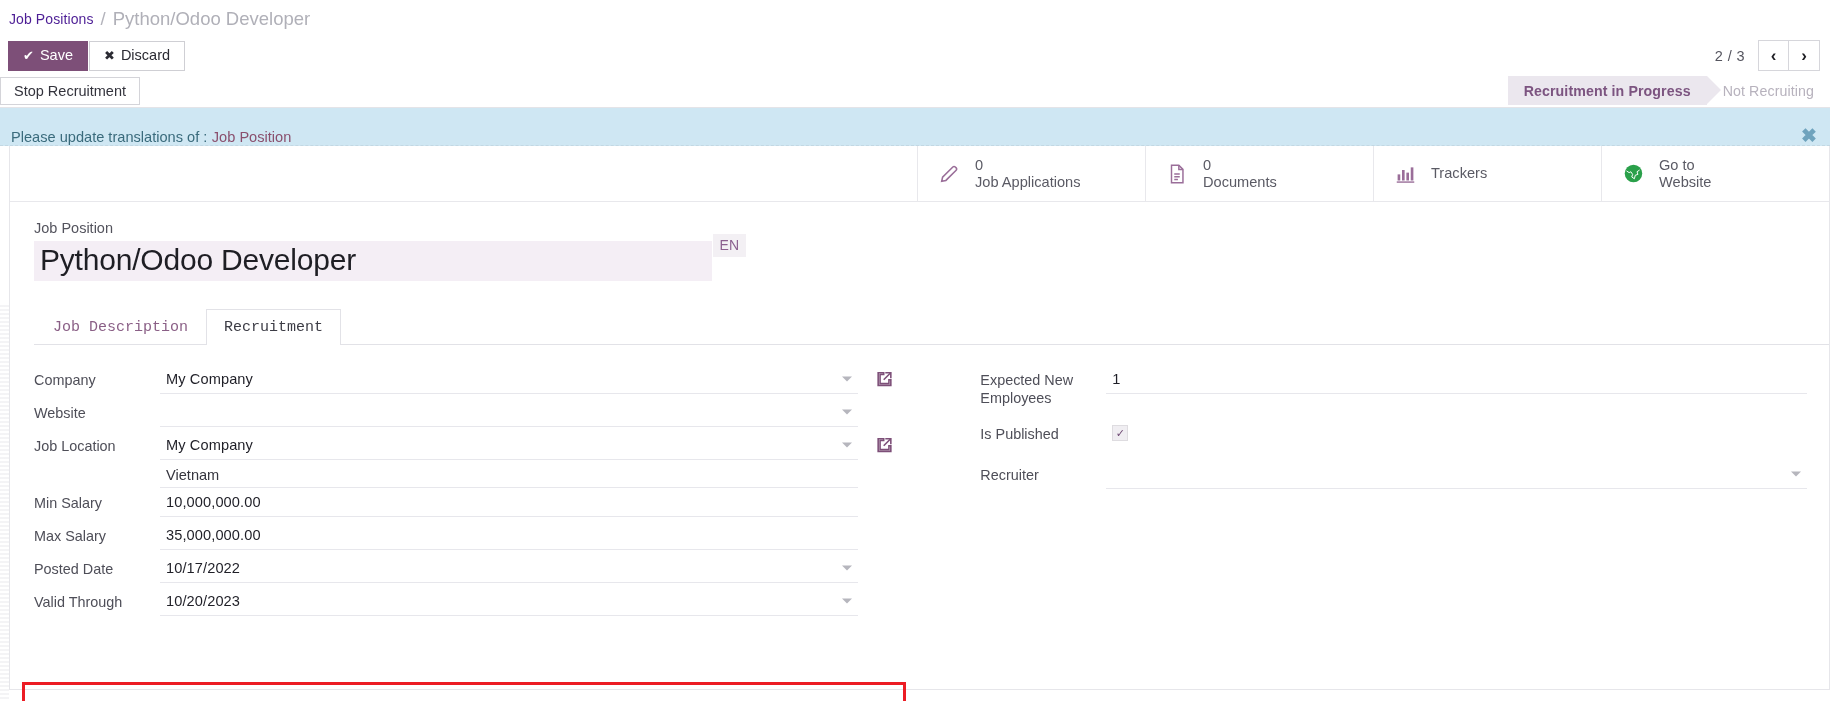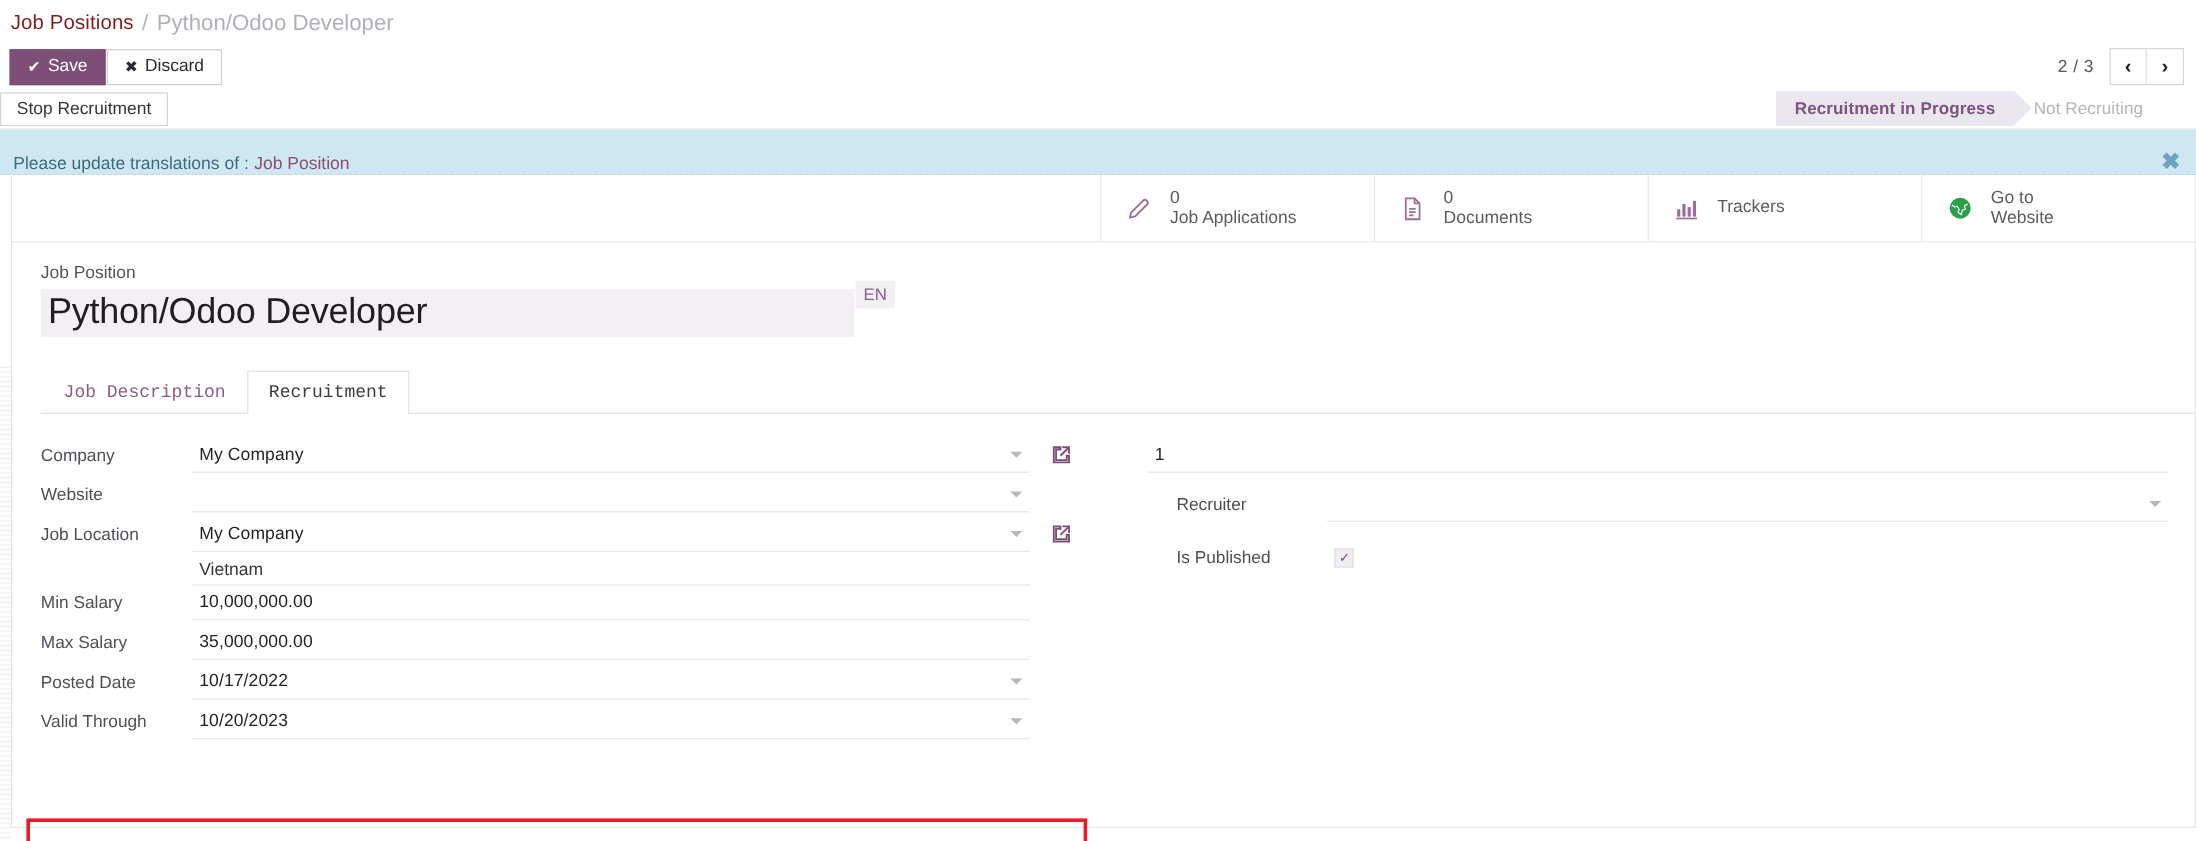--- a/index.html
+++ b/index.html
@@ -19,22 +19,22 @@
 
   
   .breadcrumb-row {
     height: 37px;
     display: flex;
     align-items: center;
     padding-left: 9px;
     background: #ffffff;
   }
   .bc-link {
-    font-size: 17px;
-    color: #7f1d1d;
+    font-size: 14px;
+    color: #4c1d95;
     text-decoration: none;
     letter-spacing: .1px;
   }
   .bc-sep {
     font-size: 18.5px;
     color: #b4b4bc;
     margin: 0 7px;
   }
   .bc-current {
     font-size: 18.5px;
@@ -119,21 +119,21 @@
     height: 28px;
     padding: 0 13px;
     border: 1px solid #d4d4d9;
     background: #ffffff;
     color: #33333c;
     display: inline-flex; align-items: center;
     cursor: pointer;
   }
   .statusbar {
     position: absolute;
-    right: 28px;
+    right: 0;
     top: 0; bottom: 0;
     display: flex;
     align-items: center;
   }
   .st-item {
     font-size: 14.2px;
     color: #b7b2bd;
     padding: 0 16px;
     height: 29px;
     display: flex; align-items: center;
@@ -598,40 +598,44 @@
               <span class="txt">10/20/2023</span>
               <span class="caret"></span>
             </div>
           </div>
 
         </div>
 
         <div class="col-right">
 
           <div class="frow">
+            <div class="flabel two-line">
+              <span>Expected New</span><br>
+              <span>Employees</span>
+            </div>
             <div class="fval tight">
               <span class="txt">1</span>
+            </div>
+          </div>
+
+          <div class="frow" style="margin-top:11px">
+            <div class="flabel">Is Published</div>
+            <div class="fval tight" style="border-bottom:none">
+              <span class="checkbox">✓</span>
             </div>
           </div>
 
           <div class="frow" style="margin-top:8px">
             <div class="flabel">Recruiter</div>
             <div class="fval tight">
               <span class="txt"></span>
               <span class="caret"></span>
             </div>
           </div>
 
-          <div class="frow" style="margin-top:11px">
-            <div class="flabel">Is Published</div>
-            <div class="fval tight" style="border-bottom:none">
-              <span class="checkbox">✓</span>
-            </div>
-          </div>
-
         </div>
 
       </div>
 
       <div class="highlight"></div>
 
     </div>
   </div>
 
 </div>

